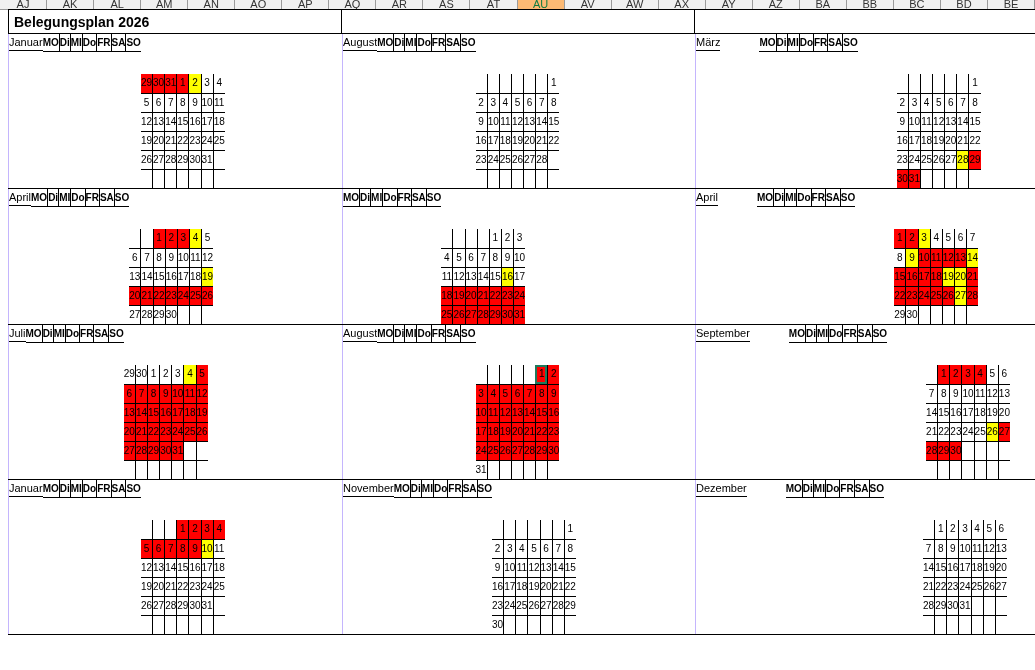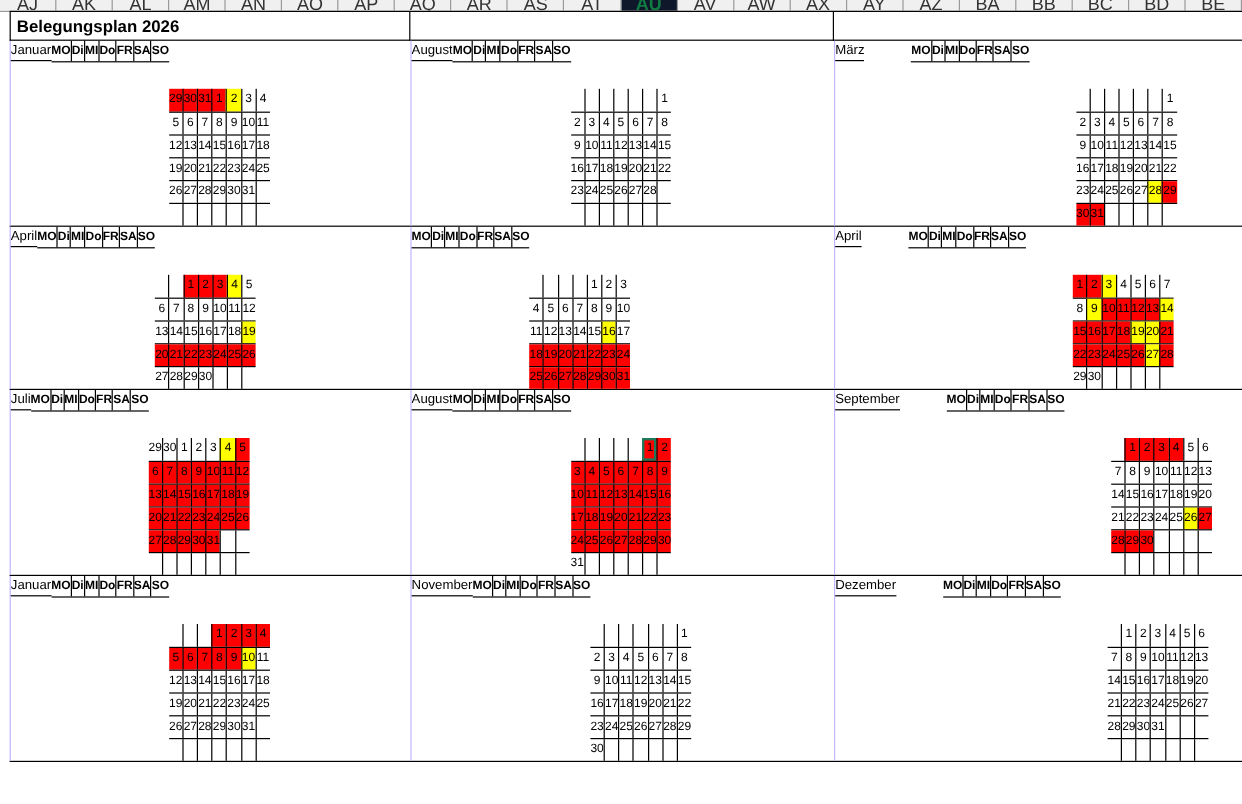--- a/index.html
+++ b/index.html
@@ -27,30 +27,30 @@
     width: 1035px;
     height: 9px;
     background: #f0f0f0;
     border-bottom: 1px solid #9a9a9a;
     display: flex;
     overflow: hidden;
   }
   .colhdr-strip .ch {
     flex: 1 1 0;
     border-right: 1px solid #9a9a9a;
-    font-size: 15px;
+    font-size: 11px;
     line-height: 8px;
     text-align: center;
     color: #333;
     overflow: hidden;
   }
   .colhdr-strip .ch.active {
-    background: #0f172a;
+    background: #fdba74;
     color: #107c41;
-    font-weight: bold;
+    font-weight: normal;
   }
 
   .grid {
     position: absolute;
     top: 9px; left: 8px;
     width: 1035px;
     height: 661px;
     display: flex;
     flex-direction: column;
     border-radius: 11px;

